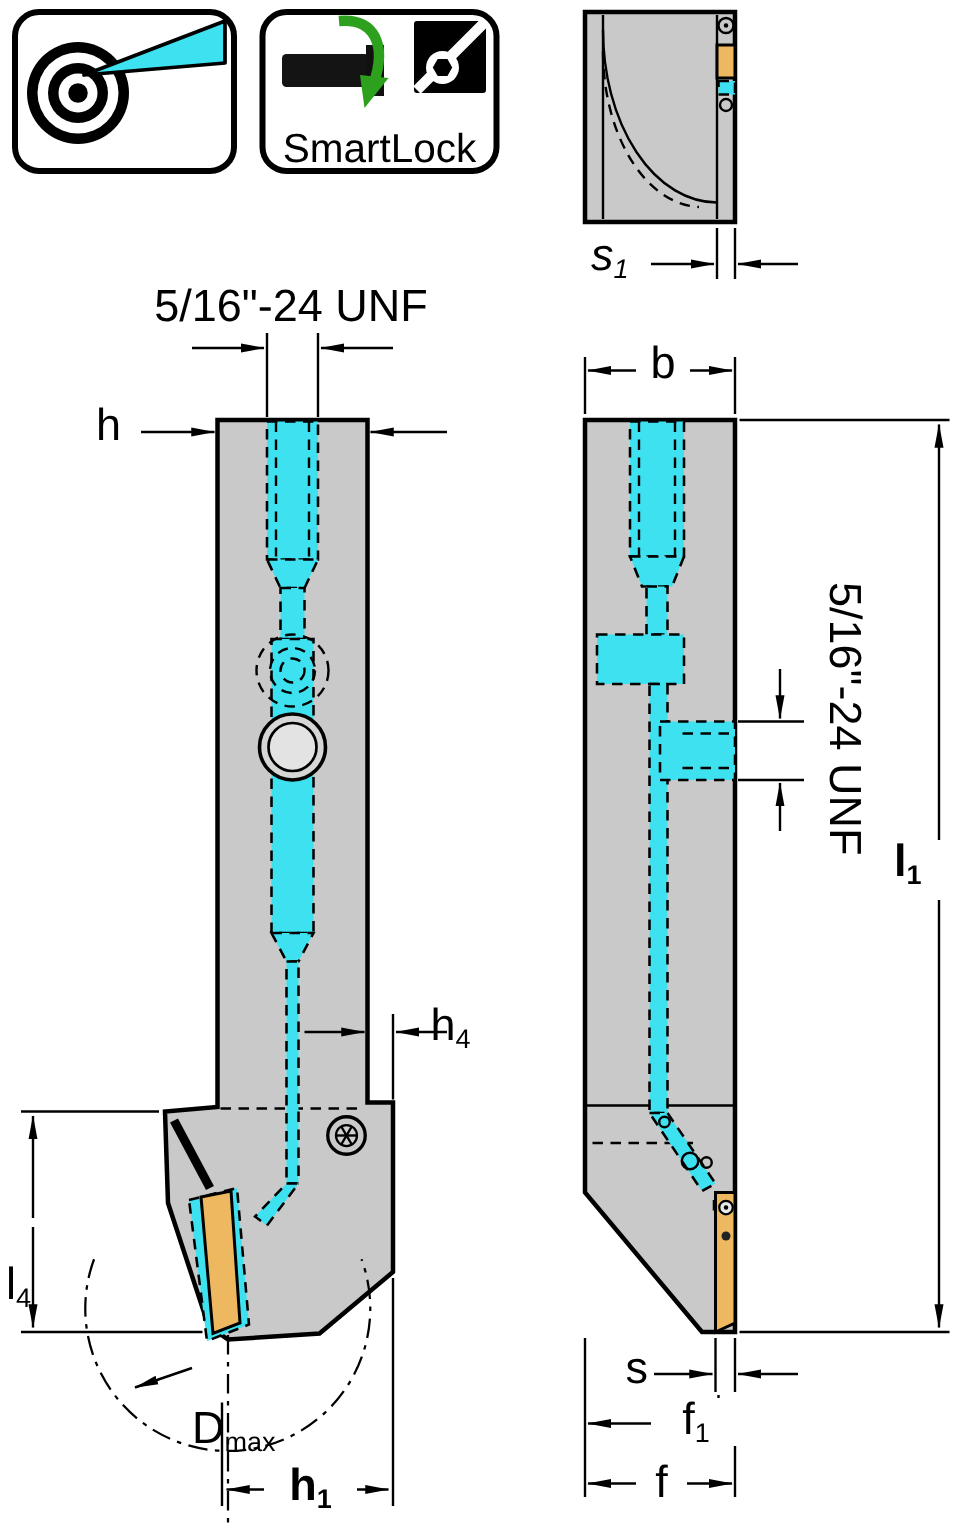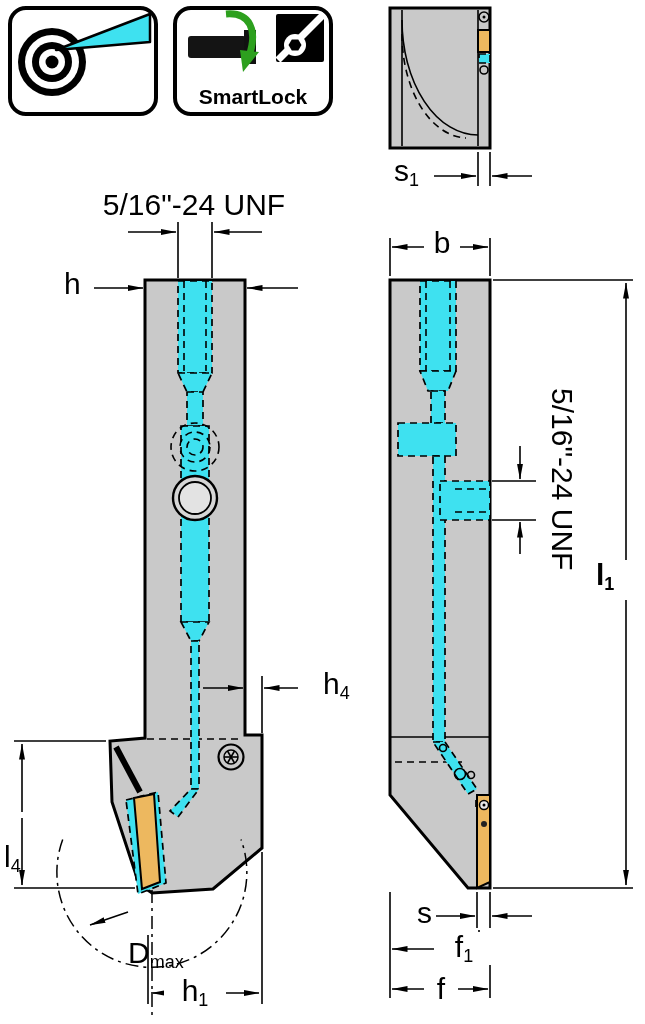--- a/index.html
+++ b/index.html
@@ -7,21 +7,21 @@
   }
   html,body{margin:0;padding:0;background:#fff;}
   .canvas{position:relative;width:645px;height:1024px;background:#fff;overflow:hidden;
           font-family:"Liberation Sans", sans-serif;}
   svg{position:absolute;left:0;top:0;}
   .label{position:absolute;color:#000;font-size:30px;line-height:1;white-space:nowrap;}
   .sub{font-size:0.6em;vertical-align:-0.3em;}
   .bg{background:#fff;padding:0 2px;}
   .center{text-align:center;}
   .rot{transform:rotate(90deg);transform-origin:0 0;}
-  .smartlock{font-weight:bold;font-size:21px;}
+  .smartlock{font-weight:normal;font-size:27px;}
   
   .bd{fill:var(--gray);stroke:#000;stroke-width:3;stroke-linejoin:miter;}
   .cy{fill:var(--cyan);stroke:#000;stroke-width:1.7;stroke-dasharray:7 5;}
   .tn{stroke:#000;stroke-width:1.6;fill:none;}
   .dm{stroke:#000;stroke-width:1.6;fill:none;}
   .dh{stroke:#000;stroke-width:1.6;fill:none;stroke-dasharray:7 5;}
   .dd{stroke:#000;stroke-width:1.5;fill:none;stroke-dasharray:13 5 3 5;}
   .or{fill:var(--orange);stroke:#000;stroke-width:2;}
 </style>
 </head>
@@ -209,25 +209,25 @@
     <g>
       <line x1="490" y1="932" x2="490" y2="998" class="dm"></line>
       <line x1="436" y1="989" x2="392" y2="989" class="dm" marker-end="url(#arr)"></line>
       <line x1="440" y1="989" x2="488" y2="989" class="dm" marker-end="url(#arr)"></line>
     </g>
   </g>
 </svg>
 
 <div class="label center" style="left:78px;top:190px;width:232px;">5/16"-24 UNF</div>
 <div class="label" style="left:64px;top:269px;">h</div>
-<div class="label" style="left:287px;top:669px;margin-left:36px;"><span>h</span><span class="sub">4</span></div>
+<div class="label" style="left:287px;top:669px;"><span>h</span><span class="sub">4</span></div>
 <div class="label" style="left:4px;top:842px;"><span>l</span><span class="sub">4</span></div>
 <div class="label" style="left:128px;top:938px;"><span>D</span><span class="sub">max</span></div>
-<div class="label center bg" style="left:164px;top:976px;width:58px;"><span>h</span><span class="sub">1</span></div>
-<div class="label" style="left:394px;top:156px;"><span>s</span><span class="sub">1</span></div>
+<div class="label center bg" style="left:176px;top:976px;width:58px;font-weight:bold;"><span>h</span><span class="sub">1</span></div>
+<div class="label" style="left:394px;top:156px;font-style:italic;"><span>s</span><span class="sub">1</span></div>
 <div class="label center bg" style="left:424px;top:228px;width:32px;">b</div>
 <div class="label rot" style="left:577px;top:388px;">5/16"-24 UNF</div>
 <div class="label" style="left:596px;top:560px;font-weight:bold;"><span>l</span><span class="sub">1</span></div>
 <div class="label" style="left:417px;top:898px;">s</div>
 <div class="label center bg" style="left:436px;top:932px;width:52px;"><span>f</span><span class="sub">1</span></div>
 <div class="label center bg" style="left:424px;top:974px;width:30px;">f</div>
 <div class="label smartlock center" style="left:176px;top:86px;width:154px;">SmartLock</div>
 
 </div>
 

